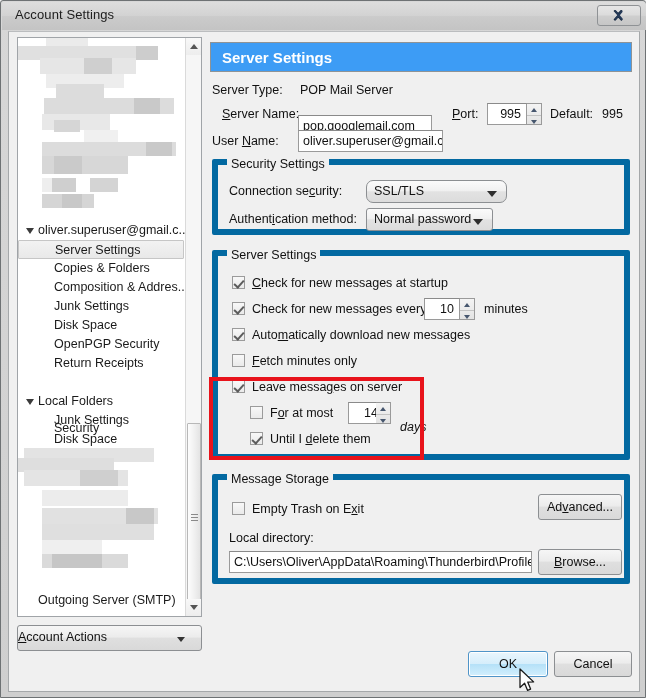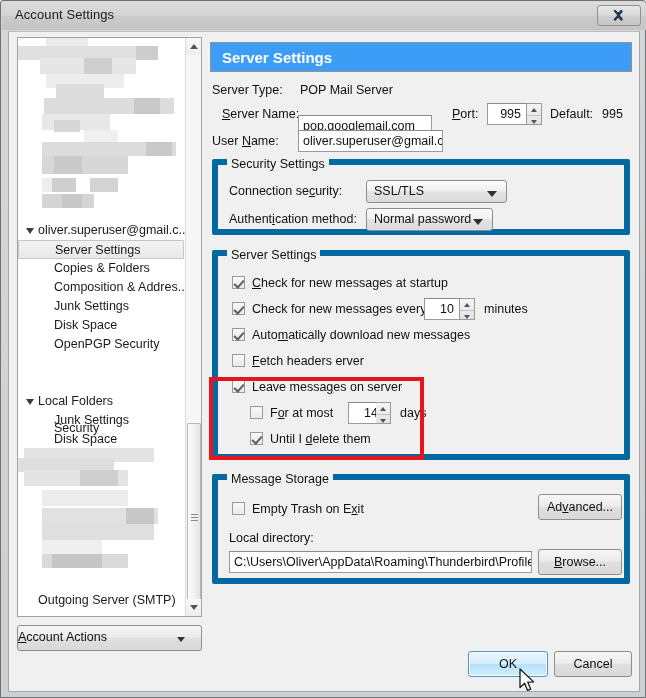--- a/index.html
+++ b/index.html
@@ -457,20 +457,23 @@
           </div>
           <div class="tree-item child" style="top:259px;">
             <span>Junk Settings</span>
           </div>
           <div class="tree-item child" style="top:278px;">
             <span>Disk Space</span>
           </div>
           <div class="tree-item child" style="top:297px;">
             <span>OpenPGP Security</span>
           </div>
+          <div class="tree-item child" style="top:316px;">
+            <span>Return Receipts</span>
+          </div>
           <div class="tree-item child" style="top:335px;margin-top:46px;">
             <span>Security</span>
           </div>
           <div class="tree-item root" style="top:354px;">
             <span class="twisty"></span>
             <span>Local Folders</span>
           </div>
           <div class="tree-item child" style="top:373px;">
             <span>Junk Settings</span>
           </div>
@@ -544,21 +547,21 @@
         </div>
         <div class="lbl" style="left:340px;top:70px;">Default:</div>
         <div class="val" style="left:392px;top:70px;">995</div>
 
         <div class="lbl" style="left:2px;top:97px;">User <span class="u">N</span>ame:</div>
         <div class="textbox" style="left:88px;top:93px;width:145px;">oliver.superuser@gmail.cc</div>
 
         <div class="group" style="left:2px;top:122px;width:418px;height:76px;">
           <div class="group-title">Security Settings</div>
           <div class="lbl" style="left:11px;top:19px;">Connection se<span class="u">c</span>urity:</div>
-          <div class="dropdown" style="left:148px;top:15px;width:141px;">
+          <div class="dropdown" style="left:148px;top:15px;width:141px;border-radius:7px;">
             <span>SSL/TLS</span>
             <span class="dc"></span>
           </div>
           <div class="lbl" style="left:11px;top:47px;">Authent<span class="u">i</span>cation method:</div>
           <div class="dropdown" style="left:148px;top:43px;width:127px;">
             <span>Normal password</span>
             <span class="dc"></span>
           </div>
         </div>
 
@@ -588,21 +591,21 @@
           </div>
           <div class="lbl" style="left:266px;top:46px;">minutes</div>
 
           <div class="cbrow" style="left:14px;top:71px;">
             <span class="cbox checked"></span>
             <span class="cblabel">Auto<span class="u">m</span>atically download new messages</span>
           </div>
 
           <div class="cbrow" style="left:14px;top:97px;">
             <span class="cbox"></span>
-            <span class="cblabel"><span class="u">F</span><span>etch headers erver</span></span>
+            <span class="cblabel"><span class="u">F</span><span>etch minutes only</span></span>
           </div>
 
           <div class="cbrow" style="left:14px;top:123px;">
             <span class="cbox checked"></span>
             <span class="cblabel">Leave messa<span class="u">g</span>es on server</span>
           </div>
 
           <div class="cbrow" style="left:32px;top:149px;">
             <span class="cbox"></span>
             <span class="cblabel">F<span class="u">o</span>r at most</span>
@@ -612,21 +615,21 @@
             <div class="spin-btns" style="left:36px;">
               <div>
                   <span class="sp-up"></span>
                 </div>
               <div class="sep"></div>
               <div>
                   <span class="sp-dn"></span>
                 </div>
             </div>
           </div>
-          <div class="lbl" style="left:182px;top:150px;">days</div>
+          <div class="lbl" style="left:182px;top:164px;font-style:italic;">days</div>
 
           <div class="cbrow" style="left:32px;top:175px;">
             <span class="cbox checked"></span>
             <span class="cblabel">Until I <span class="u">d</span>elete them</span>
           </div>
         </div>
 
         <div class="group" style="left:2px;top:437px;width:418px;height:110px;">
           <div class="group-title">Message Storage</div>
 

